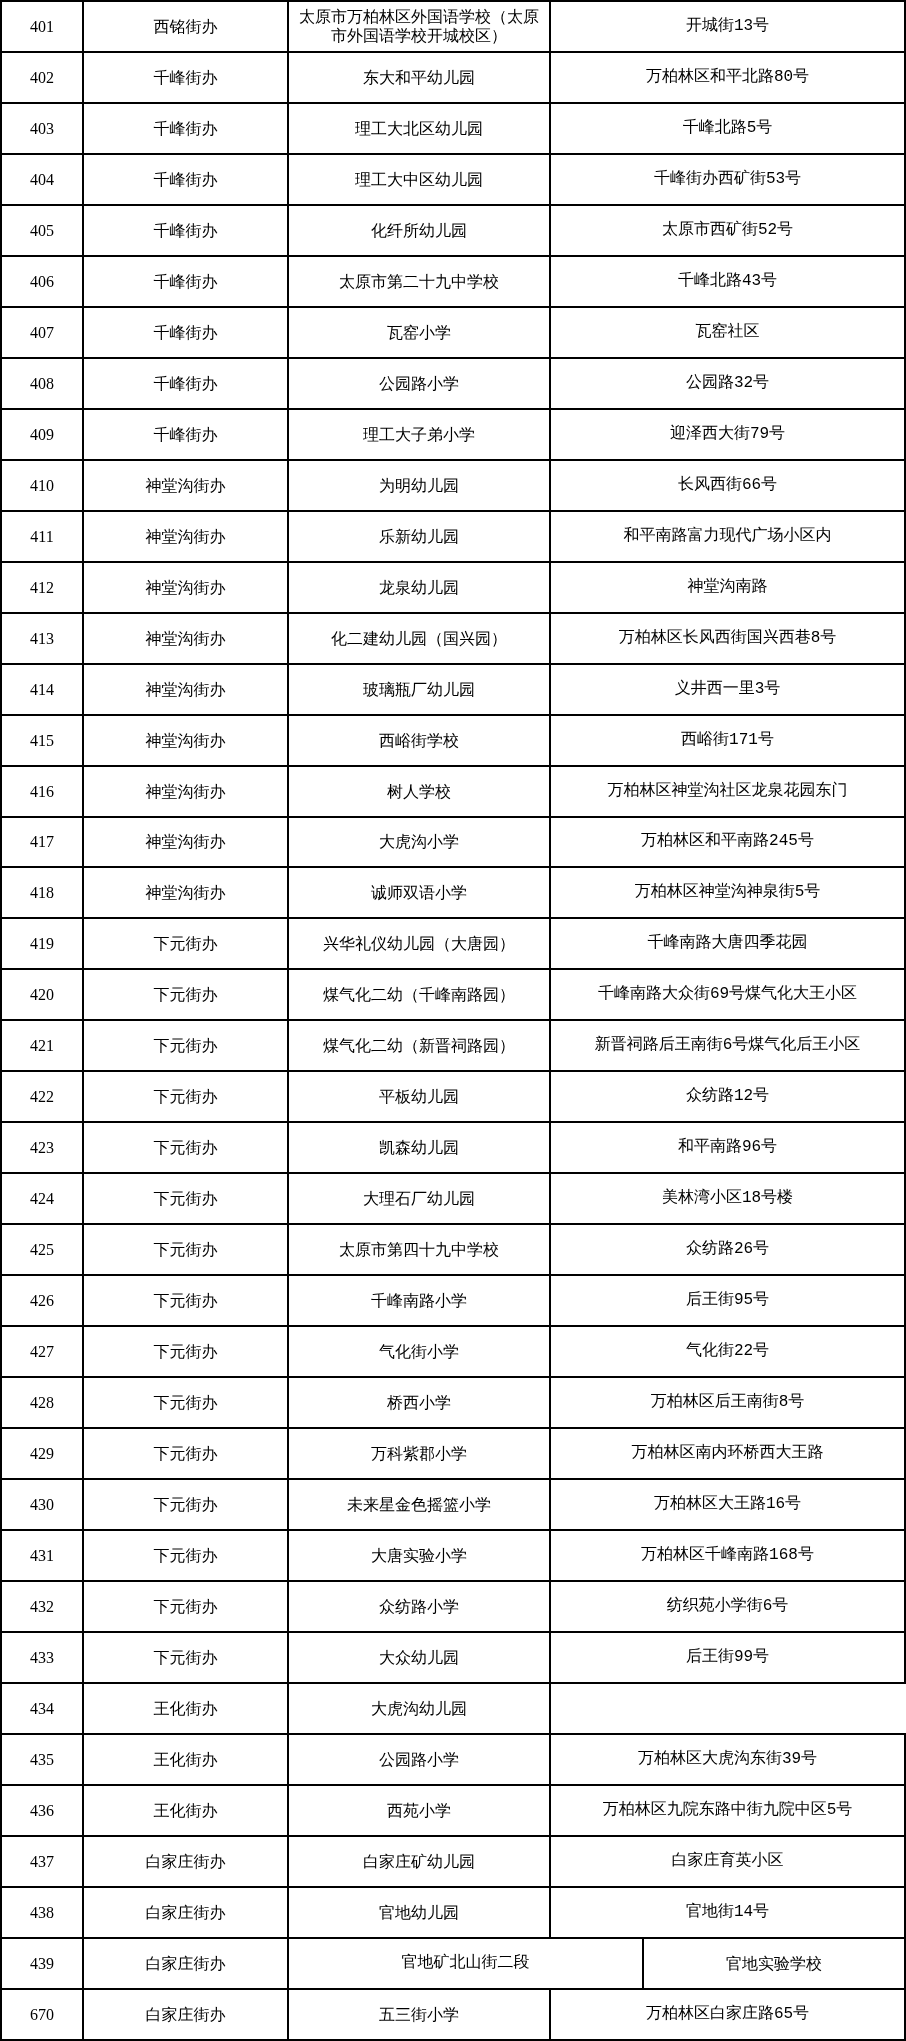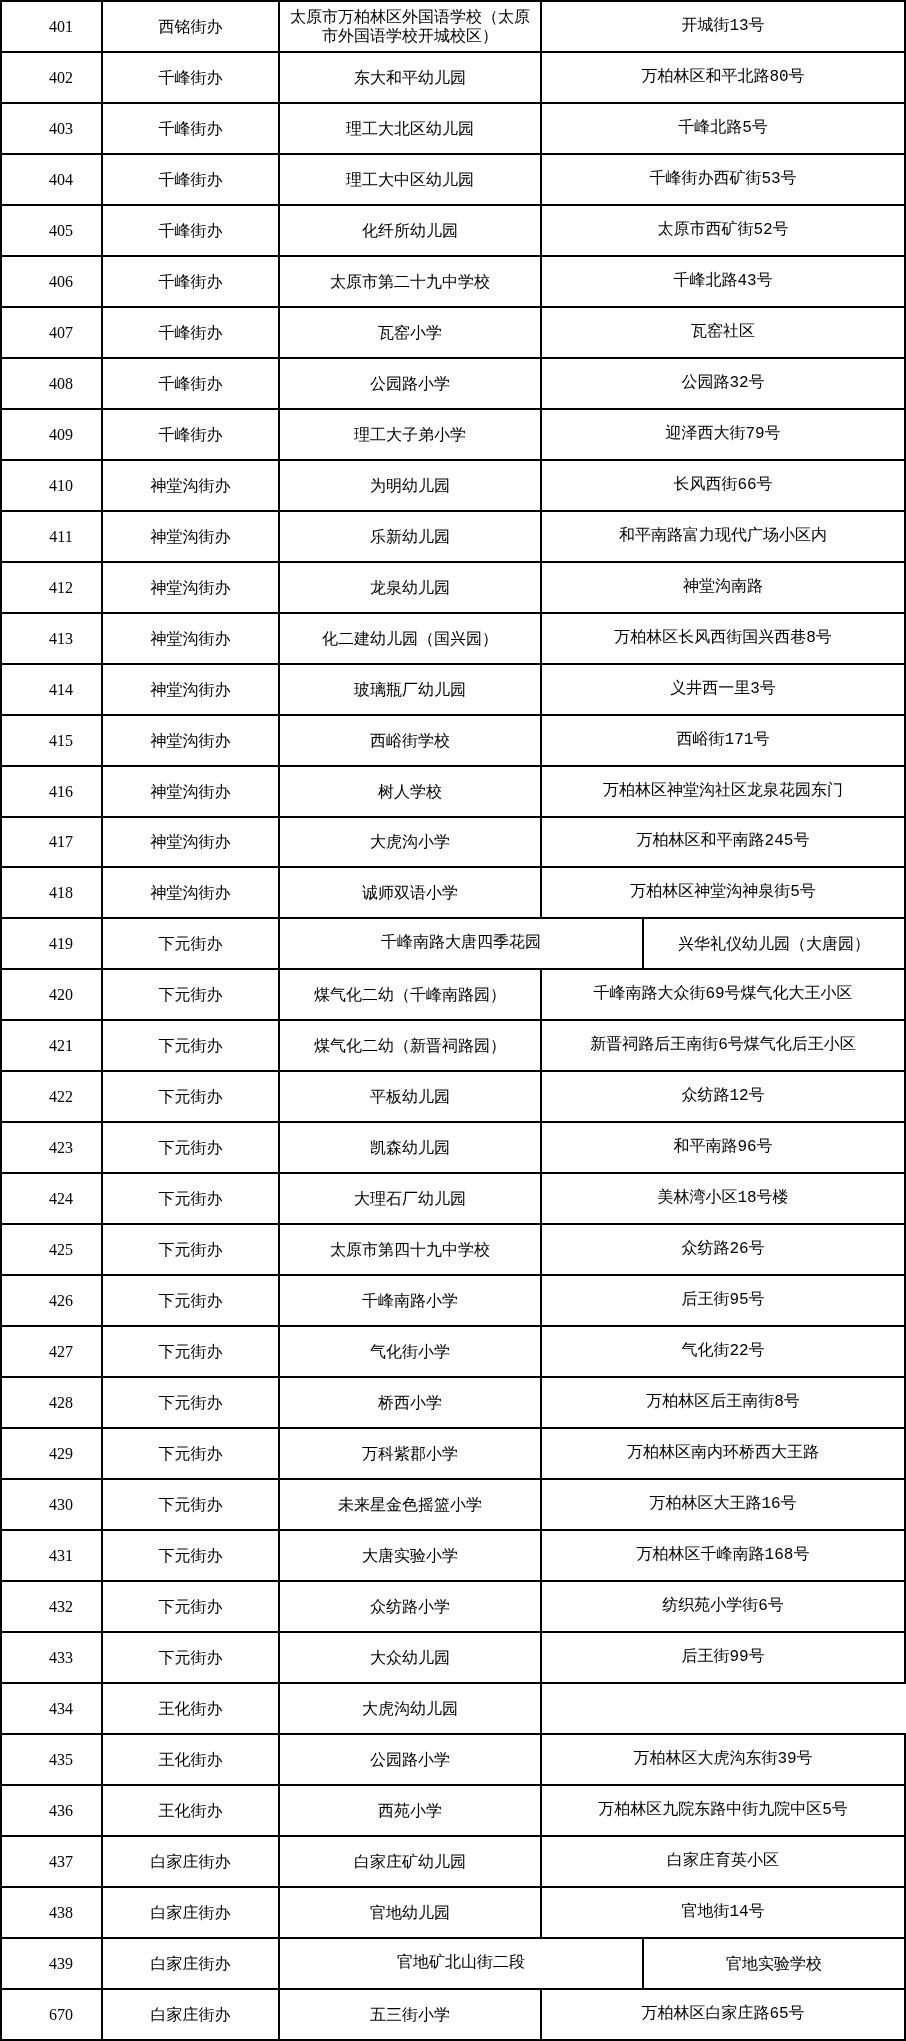--- a/index.html
+++ b/index.html
@@ -35,22 +35,22 @@
     border-right: 2px solid #000000;
     display: flex;
     align-items: center;
     justify-content: center;
     text-align: center;
     overflow: hidden;
     font-size: 16px;
     line-height: 19px;
     padding: 0 6px;
   }
-  .cell.c-index   { width: 82px;  flex: none; margin-left: 19px; }
-  .cell.c-street  { width: 177px; flex: none; }
+  .cell.c-index   { width: 82px;  flex: none; }
+  .cell.c-street  { width: 205px; flex: none; }
   .cell.c-school  { width: 262px; flex: none; }
   .cell.c-address { flex: 1 1 auto; font-family: Liberation Mono, monospace; }
 </style>
 </head>
 <body>
 
 <div class="table">
   <div id="table-body" style="display: flex; flex-direction: column; height: 100%;">
   <div class="row">
     <div class="cell c-index">401</div>
@@ -174,22 +174,22 @@
   <div class="row">
     <div class="cell c-index">418</div>
     <div class="cell c-street">神堂沟街办</div>
     <div class="cell c-school">诚师双语小学</div>
     <div class="cell c-address">万柏林区神堂沟神泉街5号</div>
   </div>
 
   <div class="row">
     <div class="cell c-index">419</div>
     <div class="cell c-street">下元街办</div>
+    <div class="cell c-school">兴华礼仪幼儿园（大唐园）</div>
     <div class="cell c-address">千峰南路大唐四季花园</div>
-    <div class="cell c-school">兴华礼仪幼儿园（大唐园）</div>
   </div>
 
   <div class="row">
     <div class="cell c-index">420</div>
     <div class="cell c-street">下元街办</div>
     <div class="cell c-school">煤气化二幼（千峰南路园）</div>
     <div class="cell c-address">千峰南路大众街69号煤气化大王小区</div>
   </div>
 
   <div class="row">

